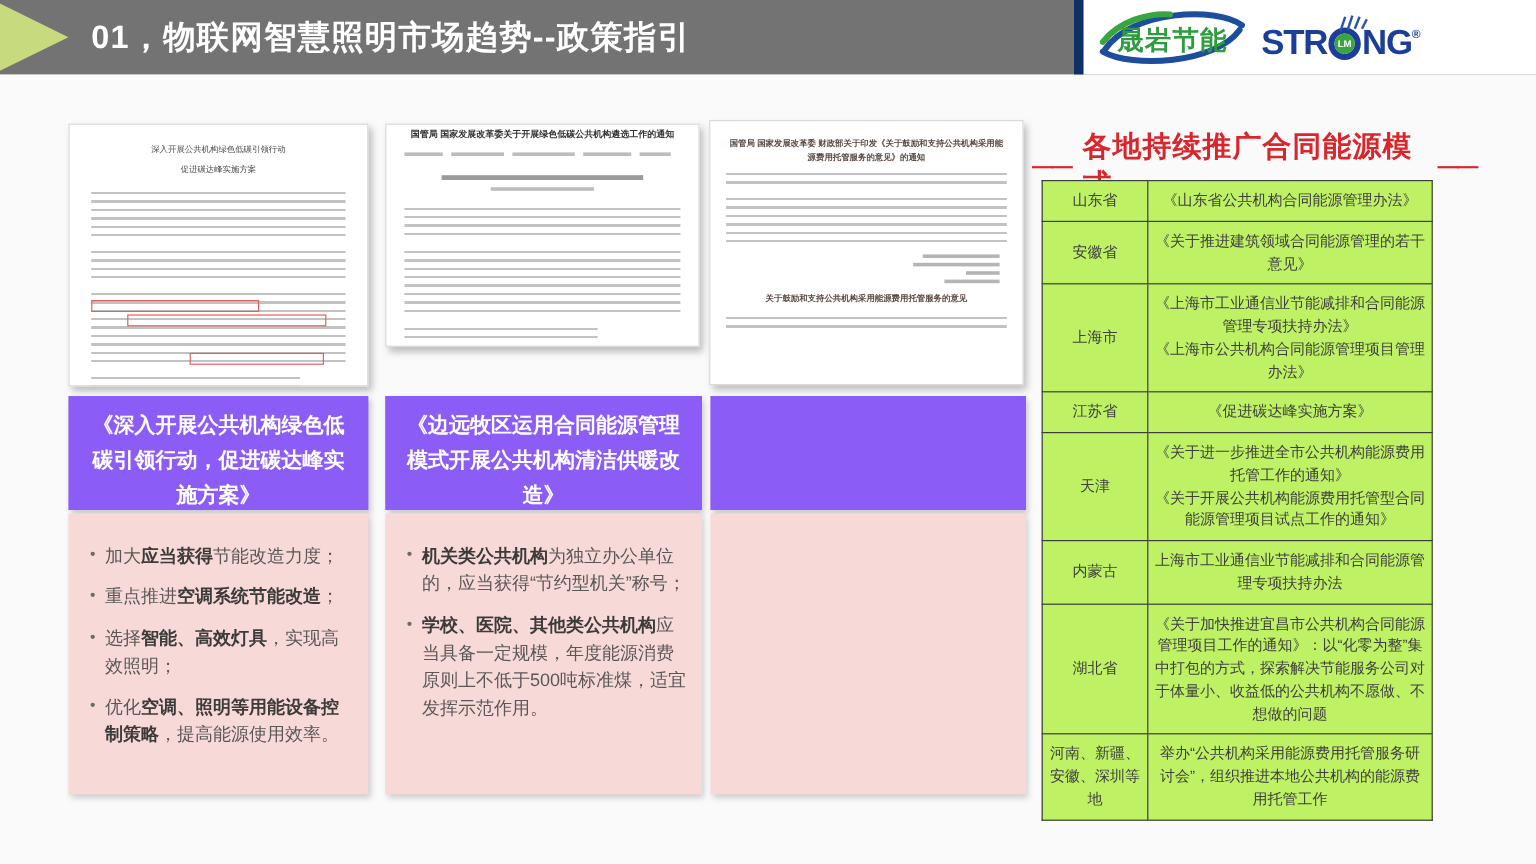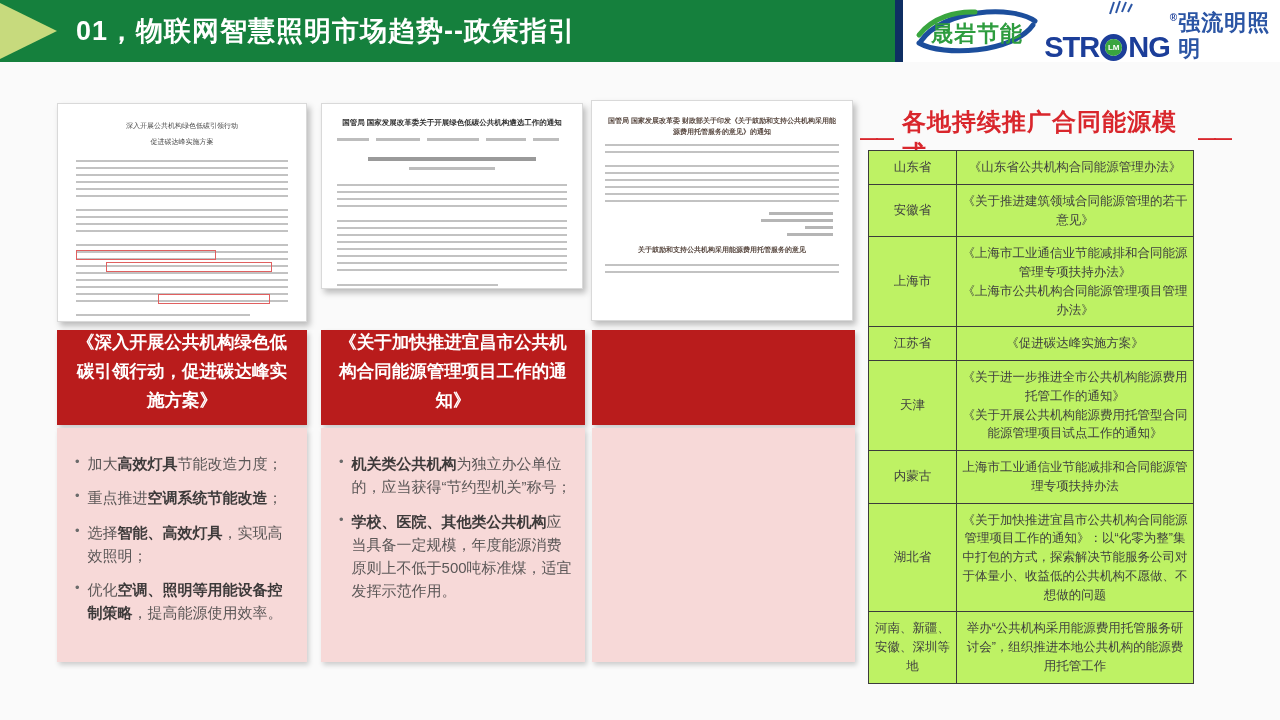--- a/index.html
+++ b/index.html
@@ -1,20 +1,20 @@
 <!DOCTYPE html>
 <html><head>
 <meta charset="utf-8">
 <style>
   * { margin:0; padding:0; box-sizing:border-box; }
   html,body { width:1280px; height:720px; }
   body { font-family:"Liberation Sans","DejaVu Sans",sans-serif; background:#fafafa; position:relative; overflow:hidden; }
 
   
-  .header { position:absolute; left:0; top:0; width:1280px; height:62px; background:#15803d; }
+  .header { position:absolute; left:0; top:0; width:1280px; height:62px; background:#737373; }
   .hd-triangle { position:absolute; left:0; top:3px; width:0; height:0;
     border-left:57px solid #c7da7d; border-top:28px solid transparent; border-bottom:28px solid transparent; }
   .hd-title { position:absolute; left:76px; top:0; height:62px; display:flex; align-items:center;
     color:#ffffff; font-size:27px; font-weight:bold; letter-spacing:1px; }
   .hd-dark-strip { position:absolute; left:895px; top:0; width:8px; height:62px; background:#0e2f63; }
   .logo-panel { position:absolute; left:903px; top:0; width:377px; height:62px; background:#ffffff;
     display:flex; align-items:center; gap:10px; padding-left:10px; }
 
   .logo1 { position:relative; width:128px; height:52px; }
   .logo1 svg { position:absolute; left:0; top:0; }
@@ -28,39 +28,39 @@
   .o-inner { width:17px; height:17px; border-radius:50%; background:#39a53f; color:#ffffff;
     font-size:8px; font-weight:bold; display:flex; align-items:center; justify-content:center; }
   .fan { position:absolute; top:-1px; left:64px; }
   .reg { color:#1c3e99; font-size:10px; font-weight:bold; align-self:flex-start; margin:2px 1px 0 0; }
   .logo2 .cn { color:#2b55a4; font-size:22px; font-weight:bold; line-height:1.2; letter-spacing:1px; }
 
   
   .doc-card { position:absolute; background:#ffffff; border:1px solid #d9d9d9;
     box-shadow:3px 4px 6px rgba(0,0,0,0.25); overflow:hidden; }
   .doc1 { left:57px; top:103px; width:250px; height:219px; padding:16px 18px; }
-  .doc2 { left:321px; top:103px; width:262px; height:186px; padding:13px 15px; }
+  .doc2 { left:321px; top:103px; width:262px; height:186px; padding:2px 15px; }
   .doc3 { left:591px; top:100px; width:262px; height:221px; padding:14px 13px; }
 
   .doc-title { text-align:center; color:#4a4a4a; font-size:7px; line-height:1.6; }
   .doc-title.bold { font-weight:bold; color:#333; }
   .doc3 .doc-title { font-size:7px; color:#5a4a42; font-weight:bold; }
 
   .stripes { background-image:repeating-linear-gradient(to bottom,#b3b3b3 0px,#b3b3b3 2px,transparent 2px,transparent 7px); opacity:.8; }
   .meta-row { display:flex; gap:7px; margin:9px 0 8px 0; }
   .meta-row span { height:3px; background:#bdbdbd; display:block; }
   .bar { background:#9a9a9a; display:block; }
   .red-box { position:absolute; border:1px solid #e06060; }
 
   .right-block { display:flex; flex-direction:column; align-items:flex-end; gap:4px; margin:6px 6px 6px 0; }
   .right-block span { height:3px; background:#b5b5b5; display:block; }
 
   
-  .blue-box { position:absolute; height:95px; background:#b91c1c; box-shadow:2px 3px 5px rgba(0,0,0,0.2);
-    display:flex; align-items:flex-end; justify-content:center; padding:10px 12px; }
+  .blue-box { position:absolute; height:95px; background:#8b5cf6; box-shadow:2px 3px 5px rgba(0,0,0,0.2);
+    display:flex; align-items:flex-start; justify-content:center; padding:10px 12px; }
   .blue-box .bb-text { color:#ffffff; font-size:17.5px; font-weight:bold; line-height:1.65; text-align:center; }
   .blue1 { left:57px;  top:330px; width:250px; }
   .blue2 { left:321px; top:330px; width:264px; }
   .blue3 { left:592px; top:330px; width:263px; }
 
   .pink-box { position:absolute; height:234px; background:#f7d9d8; box-shadow:2px 3px 5px rgba(0,0,0,0.18);
     padding:24px 12px 0 14px; }
   .pink1 { left:57px;  top:428px; width:250px; }
   .pink2 { left:321px; top:428px; width:264px; }
   .pink3 { left:592px; top:428px; width:263px; }
@@ -108,21 +108,20 @@
     <svg class="fan" width="26" height="16" viewBox="0 0 26 16">
       <g stroke="#2b55a4" stroke-width="2" fill="none">
         <path d="M 2 15 L 6 3"></path>
           <path d="M 8 14 L 12 2"></path>
           <path d="M 14 13 L 18 3"></path>
           <path d="M 20 13 L 24 5"></path>
       </g>
     </svg>
     <span class="latin">NG</span>
     <span class="reg">®</span>
-    <span class="cn">强流明照明</span>
   </div>
 </div>
 
 <div class="doc-card doc1">
   <div class="doc-title">深入开展公共机构绿色低碳引领行动</div>
   <div class="doc-title" style="margin-top:5px;">促进碳达峰实施方案</div>
   <div class="stripes" style="height:41px; margin-top:13px;"></div>
   <div class="stripes" style="height:27px; margin-top:8px;"></div>
   <div class="stripes" style="height:62px; margin-top:8px;"></div>
   <div class="stripes" style="height:20px; margin-top:8px; width:82%;"></div>
@@ -158,30 +157,30 @@
       <span style="width:46px;"></span>
   </div>
   <div class="doc-title" style="margin-top:8px;">关于鼓励和支持公共机构采用能源费用托管服务的意见</div>
   <div class="stripes" style="height:13px; margin-top:8px;"></div>
 </div>
 
 <div class="blue-box blue1">
   <div class="bb-text">《深入开展公共机构绿色低碳引领行动，促进碳达峰实施方案》</div>
 </div>
 <div class="blue-box blue2">
-  <div class="bb-text">《关于加快推进宜昌市公共机构合同能源管理项目工作的通知》</div>
+  <div class="bb-text">《边远牧区运用合同能源管理模式开展公共机构清洁供暖改造》</div>
 </div>
 <div class="blue-box blue3">
   <div class="bb-text"></div>
 </div>
 
 <div class="pink-box pink1">
     <div class="bullet">
       <span class="dot">•</span>
-      <span class="btxt"><span>加大</span><b>高效灯具</b><span>节能改造力度；</span></span>
+      <span class="btxt"><span>加大</span><b>应当获得</b><span>节能改造力度；</span></span>
     </div>
     <div class="bullet">
       <span class="dot">•</span>
       <span class="btxt"><span>重点推进</span><b>空调系统节能改造</b><span>；</span></span>
     </div>
     <div class="bullet">
       <span class="dot">•</span>
       <span class="btxt"><span>选择</span><b>智能、高效灯具</b><span>，实现高效照明；</span></span>
     </div>
     <div class="bullet">

